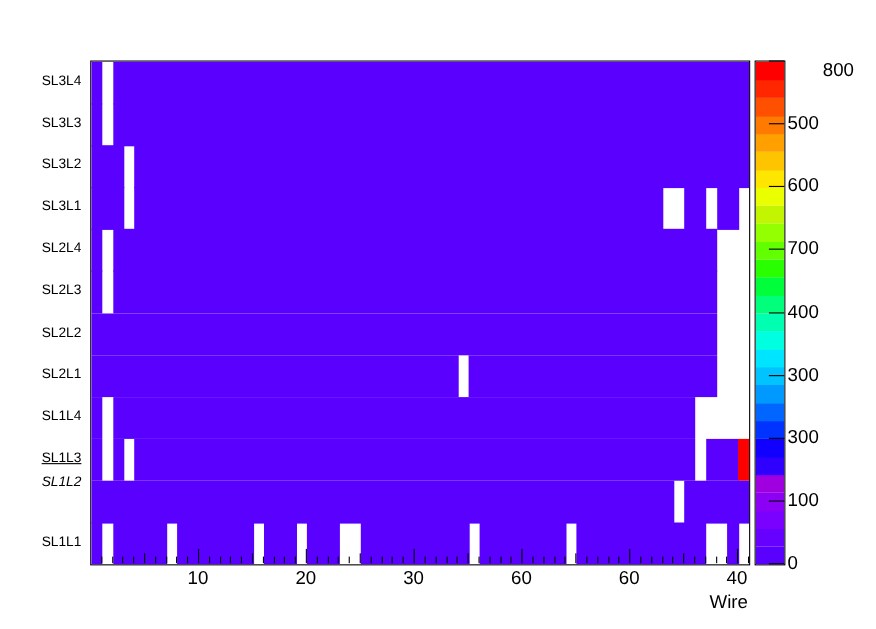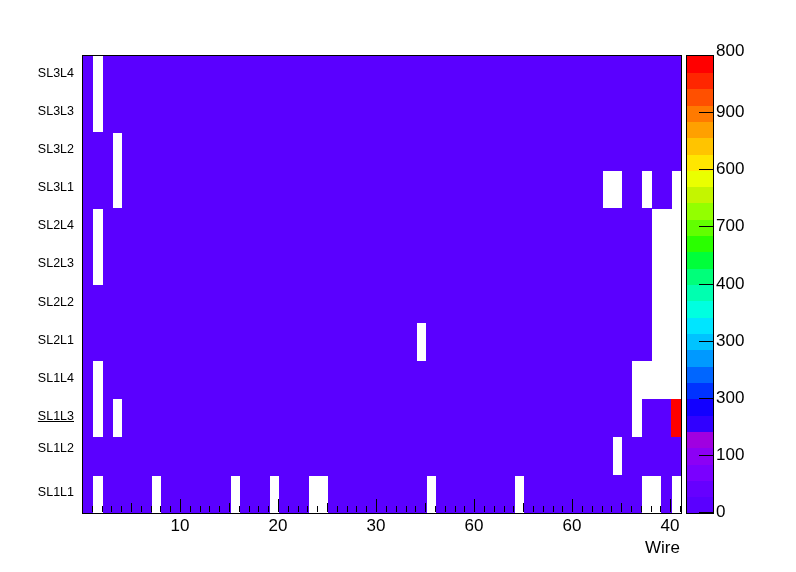--- a/index.html
+++ b/index.html
@@ -160,21 +160,21 @@
       <div class="ylabel" style="top: 66.0417px;">SL3L4</div>
       <div class="ylabel" style="top: 104.125px;">SL3L3</div>
       <div class="ylabel" style="top: 142.208px;">SL3L2</div>
       <div class="ylabel" style="top: 180.292px;">SL3L1</div>
       <div class="ylabel" style="top: 218.375px;">SL2L4</div>
       <div class="ylabel" style="top: 256.458px;">SL2L3</div>
       <div class="ylabel" style="top: 294.542px;">SL2L2</div>
       <div class="ylabel" style="top: 332.625px;">SL2L1</div>
       <div class="ylabel" style="top: 370.708px;">SL1L4</div>
       <div class="ylabel" style="top: 408.792px; text-decoration: underline;">SL1L3</div>
-      <div class="ylabel" style="top: 441px;">SL1L2</div>
+      <div class="ylabel" style="top: 431px; font-style: italic;">SL1L2</div>
       <div class="ylabel" style="top: 484.958px;">SL1L1</div>
     </div>
   <div id="yticks">
       <div class="ytick" style="top: 74px;"></div>
       <div class="ytick" style="top: 112px;"></div>
       <div class="ytick" style="top: 150px;"></div>
       <div class="ytick" style="top: 188px;"></div>
       <div class="ytick" style="top: 226px;"></div>
       <div class="ytick" style="top: 264px;"></div>
       <div class="ytick" style="top: 303px;"></div>
@@ -377,17 +377,17 @@
       <div class="ptick" style="top: 55px;"></div>
     </div>
   <div id="plabels">
       <div class="plabel" style="top: 502px;">0</div>
       <div class="plabel" style="top: 445px;">100</div>
       <div class="plabel" style="top: 388px;">300</div>
       <div class="plabel" style="top: 331px;">300</div>
       <div class="plabel" style="top: 274px;">400</div>
       <div class="plabel" style="top: 216px;">700</div>
       <div class="plabel" style="top: 159px;">600</div>
-      <div class="plabel" style="top: 102px;">900</div>
-      <div class="plabel" style="top: 41px;">800</div>
+      <div class="plabel" style="top: 102px;">500</div>
+      <div class="plabel" style="top: 54px; margin-left: 32px;">800</div>
     </div>
 
 </div>
 
 </body></html>

